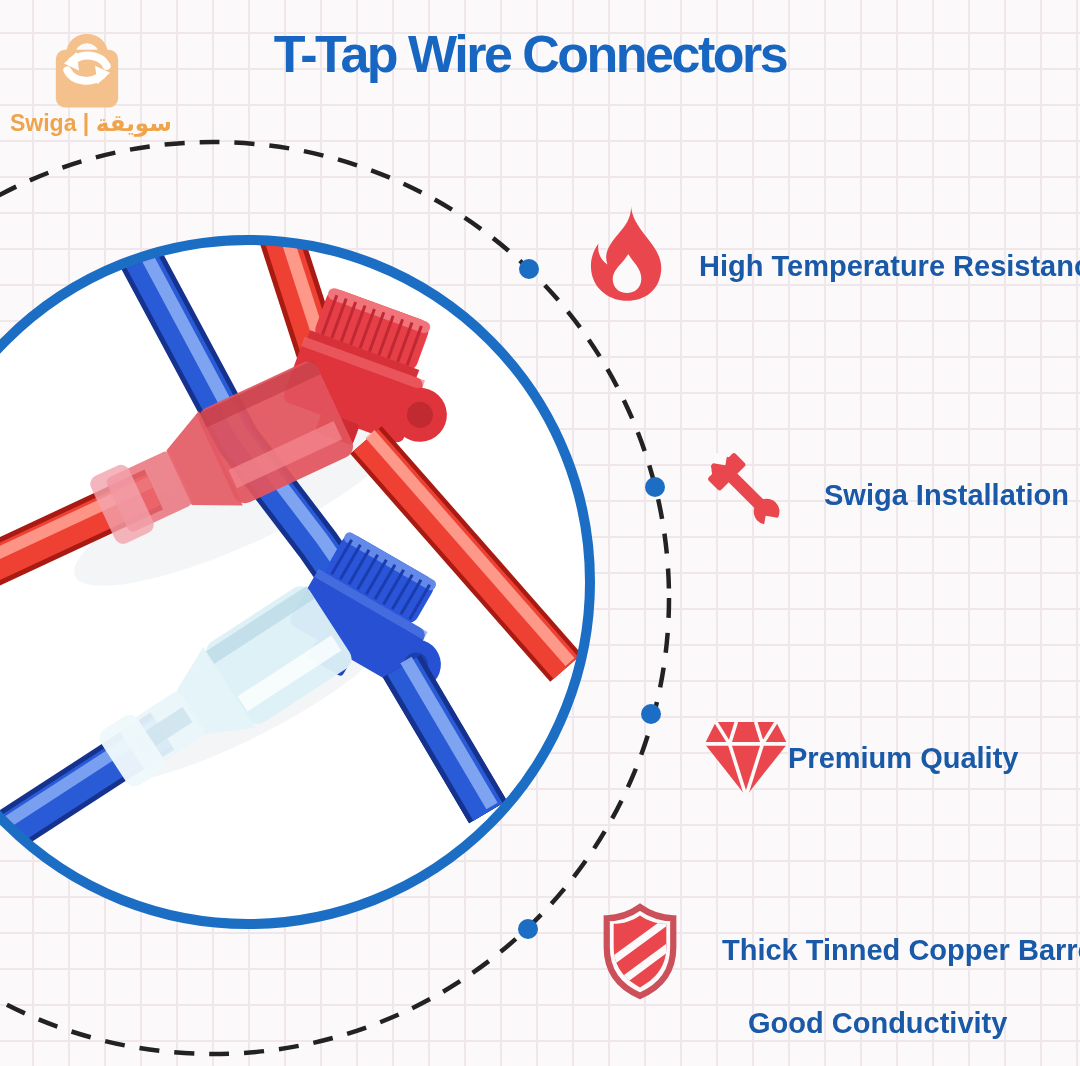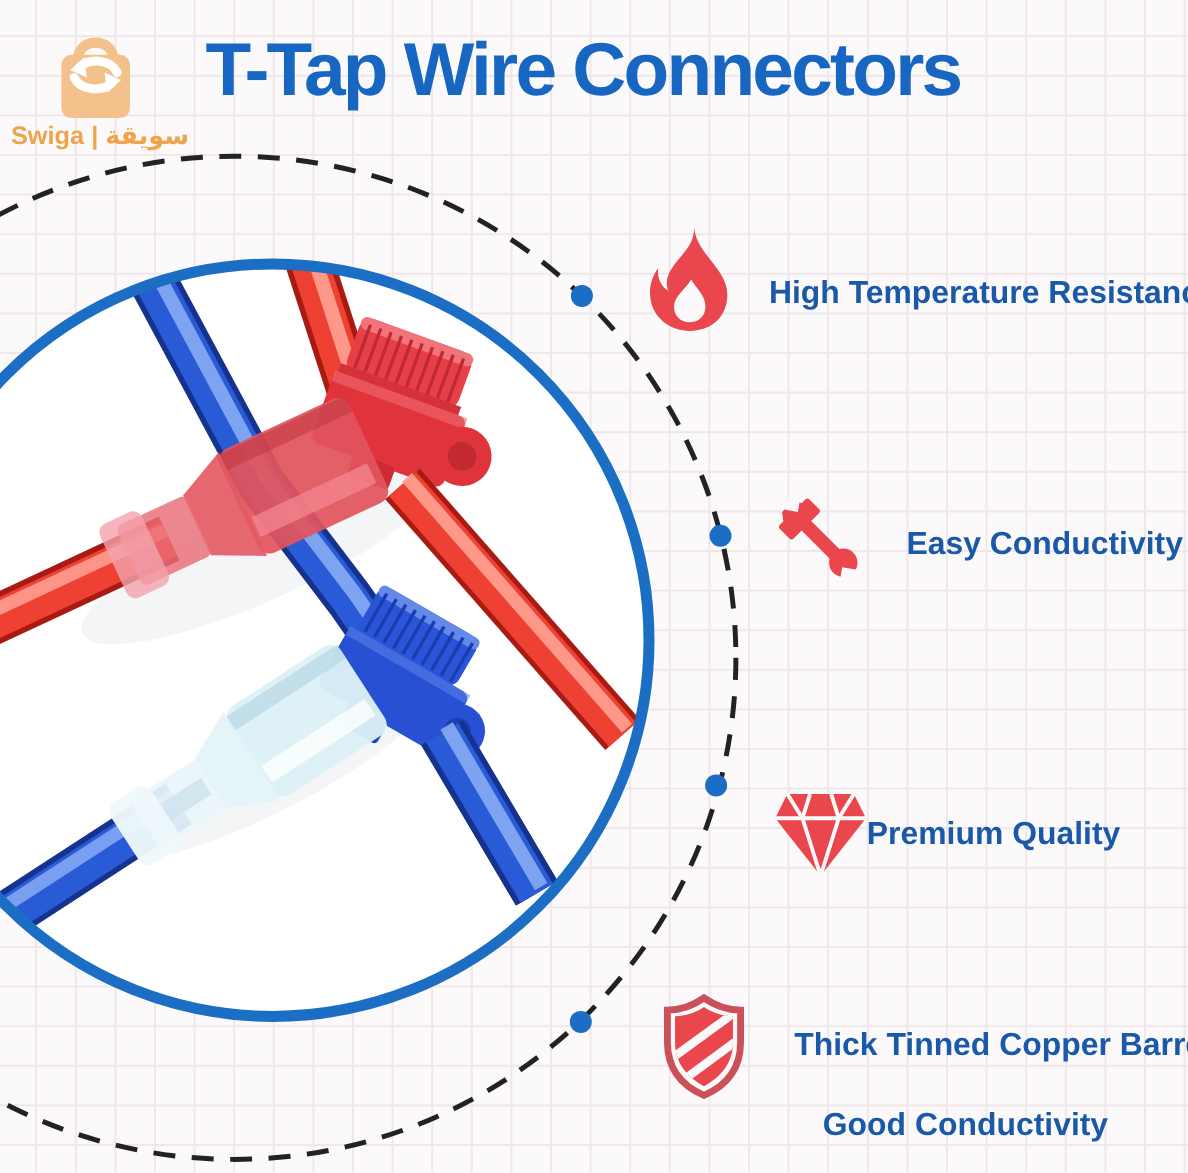--- a/index.html
+++ b/index.html
@@ -15,21 +15,21 @@
   }
   .abs{position:absolute;}
   #scene{position:absolute;left:0;top:0;}
   #brand-logo{left:50px;top:22px;width:74px;height:90px;}
   #brand-name{
     left:10px;top:110px;width:164px;
     font-size:23px;font-weight:bold;color:#EFA44B;white-space:nowrap;
   }
   #page-title{
     left:150px;top:24px;width:760px;text-align:center;
-    font-size:68px;font-weight:bold;color:#1766C2;letter-spacing:-2.5px;
+    font-size:52px;font-weight:bold;color:#1766C2;letter-spacing:-2.5px;
     white-space:nowrap;
   }
   .feature-label{
     position:absolute;font-size:29px;font-weight:bold;color:#1959A8;
     white-space:nowrap;line-height:34px;
   }
   .feature-icon{position:absolute;}
   #icon-flame{left:588px;top:201px;}
   #label-1{left:699px;top:249px;}
   #icon-tools{left:698px;top:443px;}
@@ -178,21 +178,21 @@
     </g>
     <g transform="rotate(45 35 35)">
       <rect x="14" y="30.5" width="42" height="9" rx="3"></rect>
       <circle cx="13" cy="35" r="9.5"></circle>
       <rect x="0" y="28" width="10" height="8" fill="#FBF9FA" transform="rotate(-35 5 32)"></rect>
       <circle cx="57" cy="35" r="9.5"></circle>
       <rect x="60" y="34" width="10" height="8" fill="#FBF9FA" transform="rotate(-35 65 38)"></rect>
     </g>
   </g>
 </svg>
-<div id="label-2" class="feature-label">Easy Conductivity</div>
+<div id="label-2" class="feature-label">Swiga Installation</div>
 
 <svg id="icon-diamond" class="feature-icon" width="88" height="80" viewBox="0 0 64 58">
   <polygon fill="#E9474D" points="10,2 54,2 62,18 32,56 2,18"></polygon>
   <g stroke="#FBF9FA" stroke-width="2.6" fill="none">
     <path d="M2 18 L62 18"></path>
     <path d="M10 2 L20 18 M54 2 L44 18"></path>
     <path d="M20 18 L32 56 M44 18 L32 56"></path>
     <path d="M25 2 L20 18 M39 2 L44 18"></path>
   </g>
 </svg>

